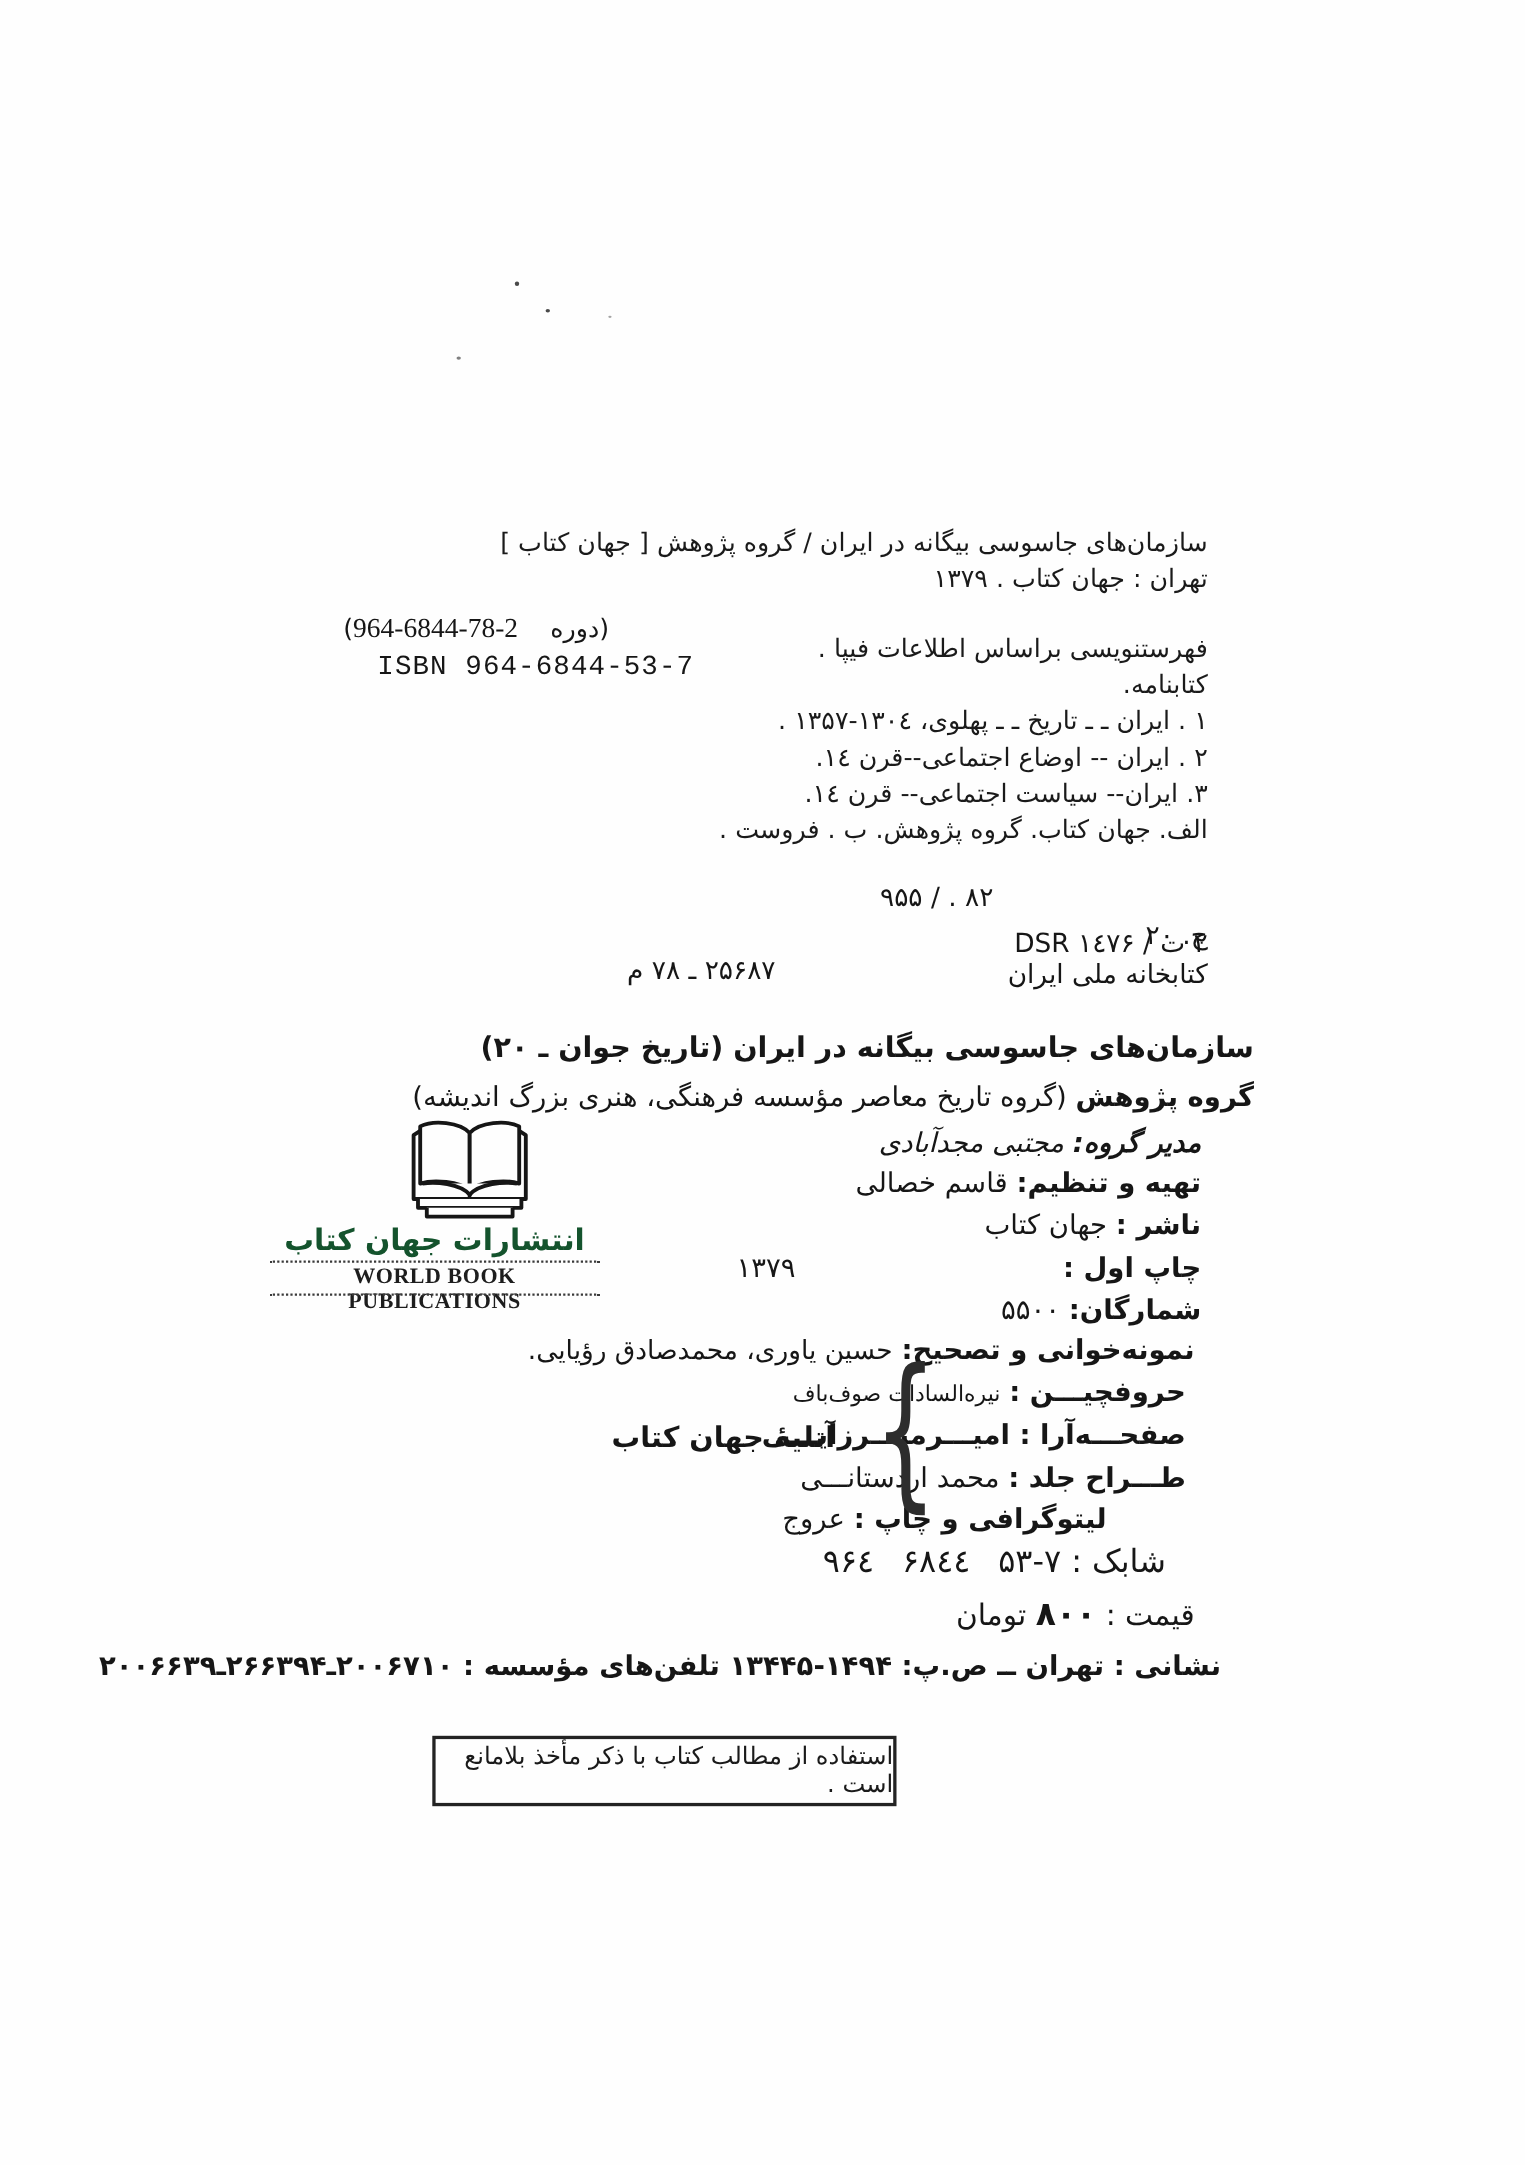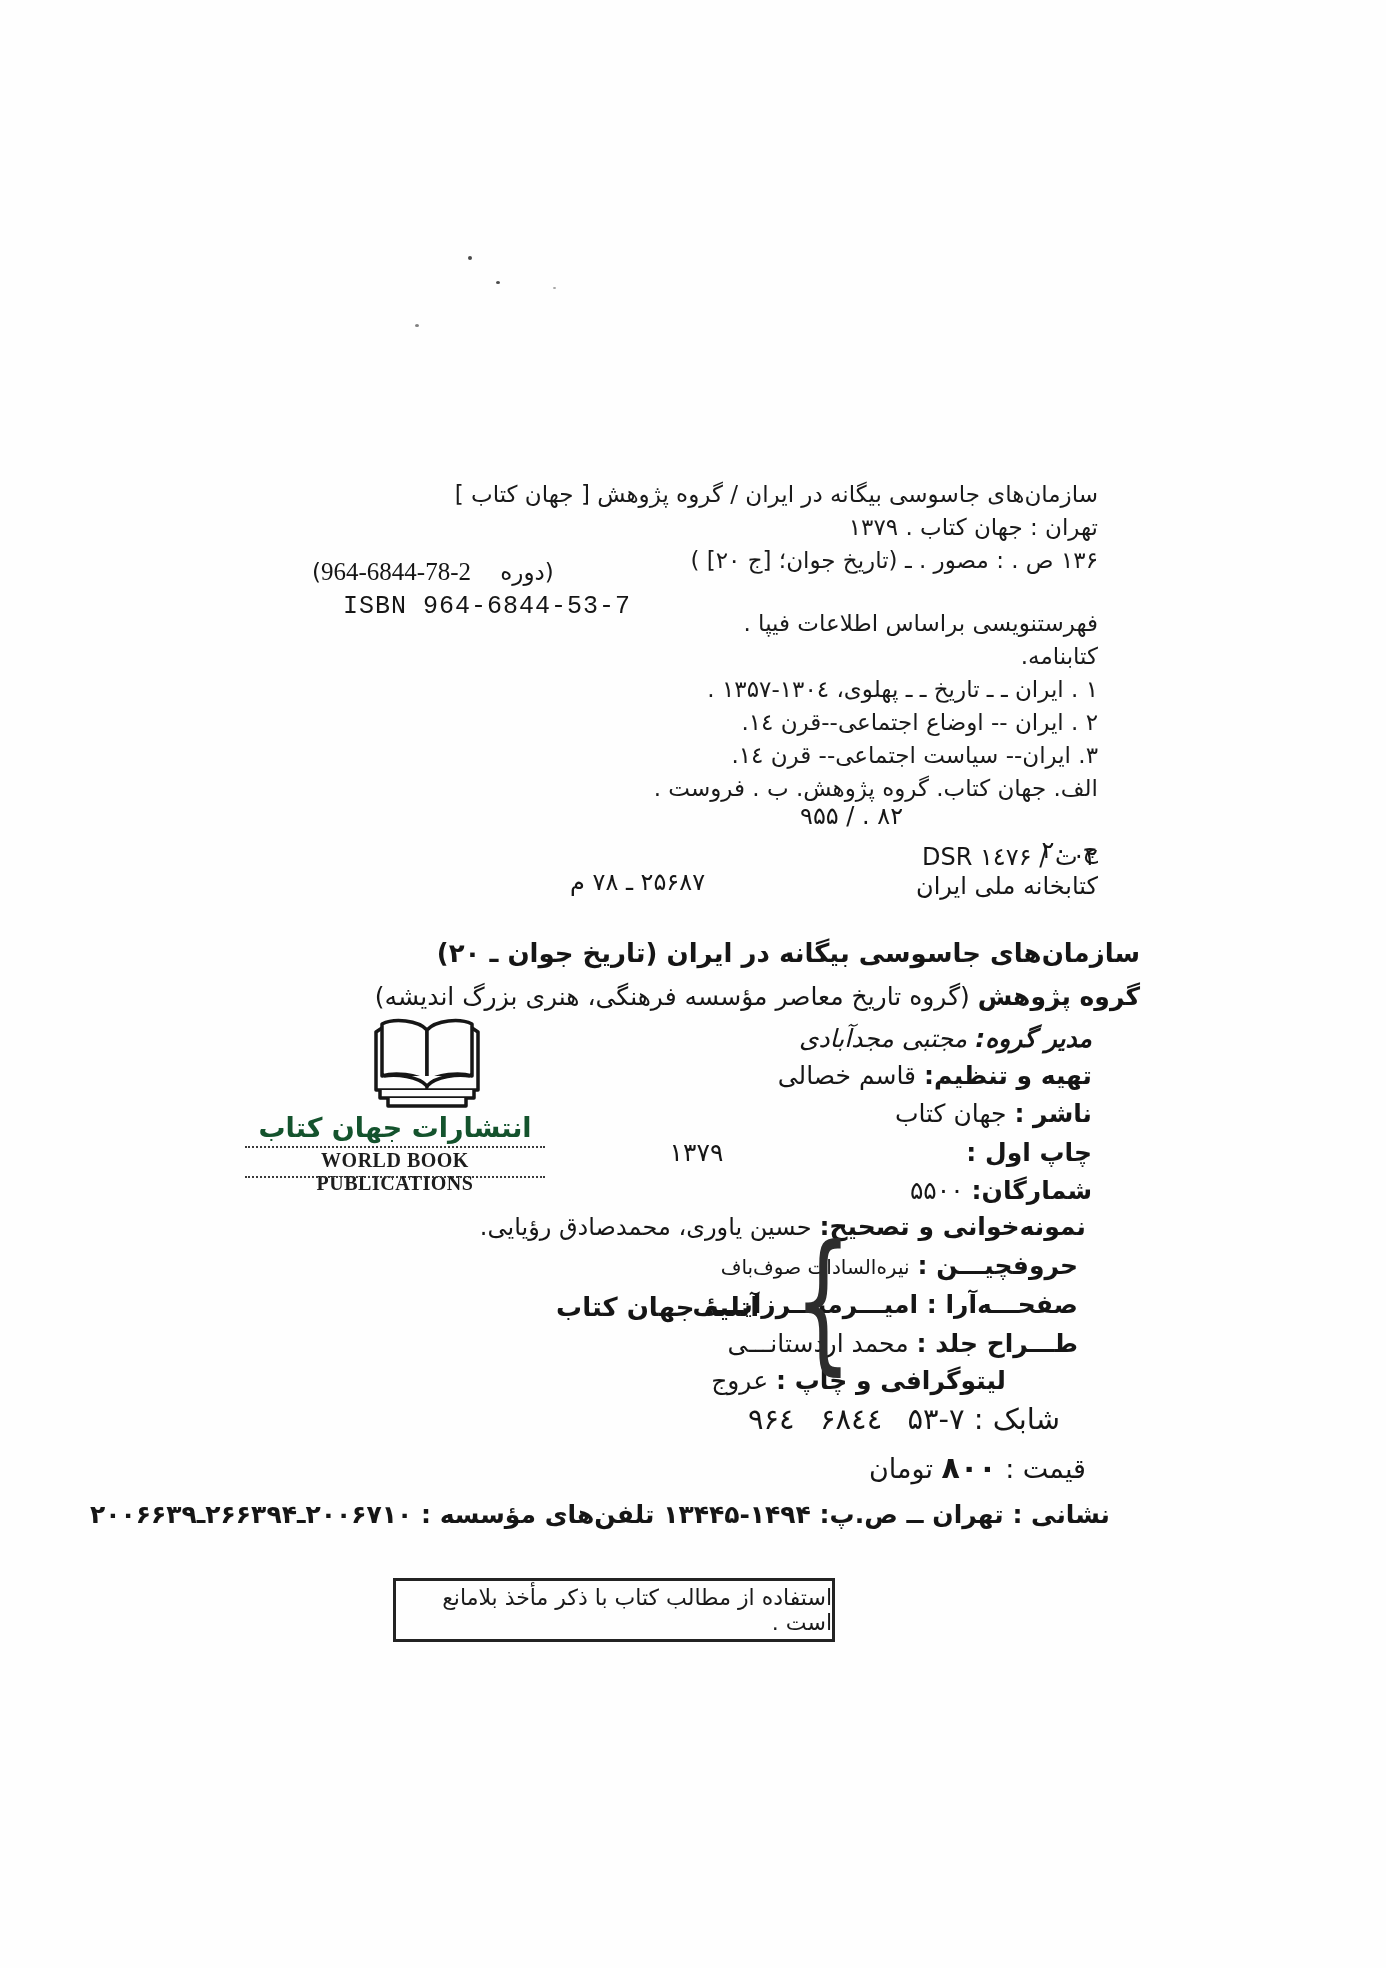--- a/index.html
+++ b/index.html
@@ -42,38 +42,37 @@
   
   .logo-fa{position:absolute;left:245px;top:1112px;width:300px;text-align:center;
            font-size:27px;font-weight:bold;direction:rtl;color:#14532d;}
   .dotrule{position:absolute;left:245px;width:300px;border-top:2px dotted #3a3a3a;height:0;}
   .logo-en{position:absolute;left:245px;top:1149px;width:300px;text-align:center;
            font-family:"Liberation Serif",serif;font-weight:bold;font-size:20px;
            letter-spacing:.5px;color:#1d1d1d;}
   
   .notice{position:absolute;left:393px;top:1578px;width:416px;height:58px;
           border:3px solid #232323;display:flex;align-items:center;justify-content:center;
-          direction:rtl;font-size:22px;color:#1a1a1a;padding-left:20px;}
+          direction:rtl;font-size:22px;color:#1a1a1a;}
   
   .speck{position:absolute;background:#4a4a4a;border-radius:50%;}
 </style>
 </head>
 <body>
 
 <div class="page">
 
   <div class="speck" style="left:468px;top:256px;width:4px;height:4px;"></div>
   <div class="speck" style="left:496px;top:281px;width:4px;height:3px;"></div>
   <div class="speck" style="left:553px;top:287px;width:3px;height:2px;opacity:.5;"></div>
   <div class="speck" style="left:415px;top:324px;width:4px;height:3px;opacity:.7;"></div>
 
   <div class="cip">
     <div class="cl">سازمان‌های جاسوسی بیگانه در ایران / گروه پژوهش [ جهان کتاب ]</div>
     <div class="cl">تهران : جهان کتاب . ۱۳۷۹</div>
-    <div class="cl">۱۳۶ ص . : مصور . ـ (تاریخ جوان؛ [ج ۲۰] )</div>
     <div class="cl gap-before">فهرستنویسی براساس اطلاعات فیپا .</div>
     <div class="cl">کتابنامه.</div>
     <div class="cl">۱ . ایران ـ ـ تاریخ ـ ـ پهلوی، ۱۳۰٤-۱۳۵۷ .</div>
     <div class="cl">۲ . ایران -- اوضاع اجتماعی--قرن ۱٤.</div>
     <div class="cl">۳. ایران-- سیاست اجتماعی-- قرن ۱٤.</div>
     <div class="cl">الف. جهان کتاب. گروه پژوهش. ب . فروست .</div>
   </div>
 
   <div class="abs series-line rtl" style="top:558px;left:312px;">
     <span>(دوره</span>&nbsp;&nbsp;&nbsp;

